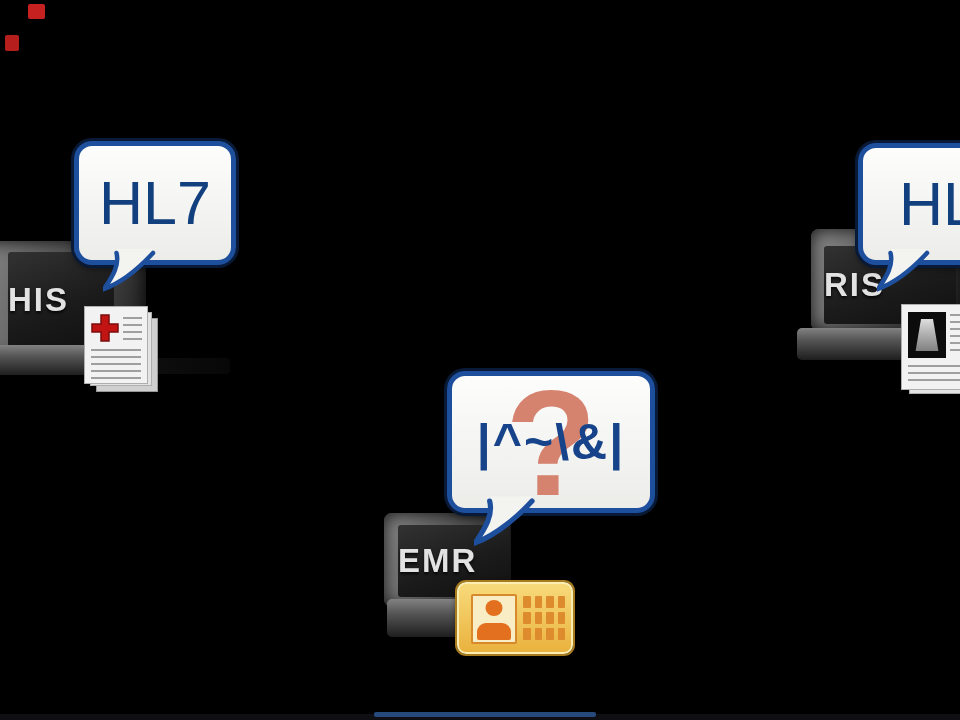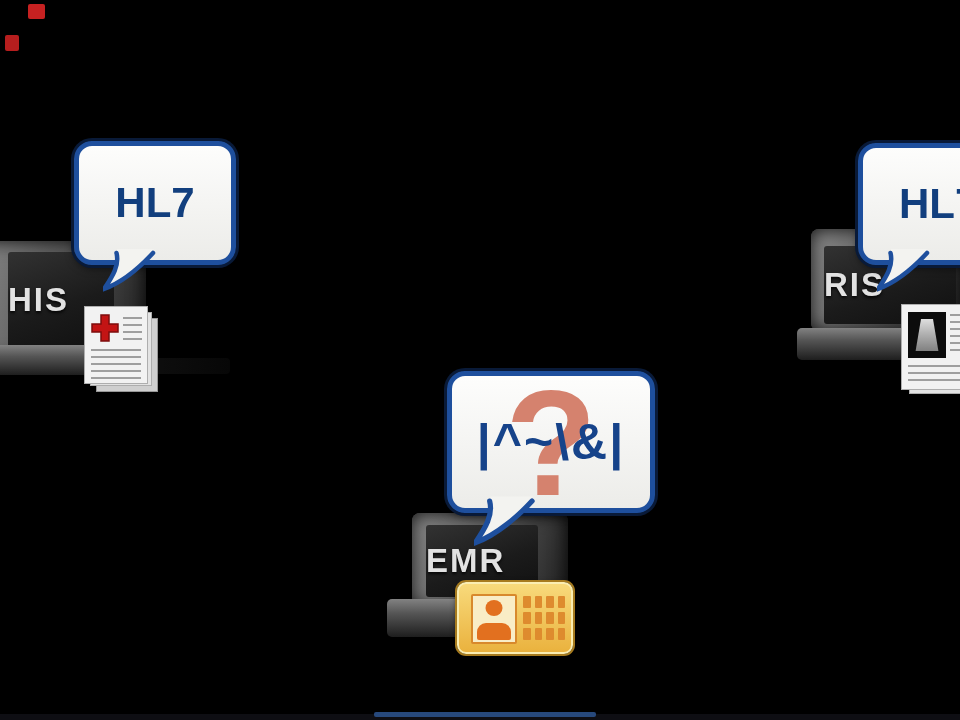--- a/index.html
+++ b/index.html
@@ -17,21 +17,21 @@
   .screen-label{color:#e2e2e2;font-weight:bold;font-size:33px;letter-spacing:2px;
     text-shadow:0 2px 3px rgba(0,0,0,.8);}
   .base{position:absolute;border-radius:5px;z-index:1;
     background:linear-gradient(180deg,#828282 0%,#555 38%,#1e1e1e 100%);}
   .base-shadow{position:absolute;z-index:0;border-radius:4px;
     background:linear-gradient(90deg,#1d1d1d 0%,#070707 100%);}
   .bubble{position:absolute;z-index:4;border:5px solid #1e4f9d;border-radius:18px;
     background:linear-gradient(180deg,#fdfdfc 0%,#ecece9 100%);
     box-shadow:0 0 0 3px #091a38,0 3px 8px rgba(0,0,0,.6);
     display:flex;align-items:center;justify-content:center;}
-  .bubble-text{color:#123f7e;font-weight:bold;font-size:42px;white-space:nowrap;}
+  .bubble-text{color:#123f7e;font-weight:normal;font-size:61px;white-space:nowrap;}
   .tail{position:absolute;z-index:5;}
   .doc{position:absolute;z-index:3;}
   .page{position:absolute;border:1px solid #aeaeae;background:#f2f2f2;}
   .page.b1{background:#e3e3e3;}
   .page.b2{background:#cfcfcf;border-color:#979797;}
   .doc-lines{position:absolute;
     background:repeating-linear-gradient(to bottom,#9f9f9f 0,#9f9f9f 2px,transparent 2px,transparent 7px);}
   
   .qmark{position:absolute;inset:0;display:flex;align-items:flex-start;justify-content:center;
     z-index:1;color:#d5826e;font-weight:bold;font-size:150px;line-height:.82;padding-top:6px;}
@@ -118,21 +118,21 @@
   </div>
 
   <div class="bubble" style="left:858px;top:143px;width:175px;height:112px;justify-content:flex-start;">
     <span class="bubble-text" style="padding-left:36px;">HL7</span>
   </div>
   <svg class="tail" style="left:877px;top:249px;" width="62" height="44" viewBox="0 0 62 44">
     <path d="M14 0 C 17 14 10 27 1 40 C 20 33 39 16 51 0 Z" fill="#f3f3f0"></path>
     <path d="M13.5 4 C 16.5 16 10 27 1 40 C 20 33 39 16 50 4" fill="none" stroke="#1e4f9d" stroke-width="4.5" stroke-linecap="round"></path>
   </svg>
 
-  <div class="monitor" style="left:412px;top:513px;width:156px;height:94px;">
+  <div class="monitor" style="left:384px;top:513px;width:127px;height:94px;">
     <div class="screen" style="left:14px;top:12px;width:112px;height:72px;">
       <span class="screen-label">EMR</span>
     </div>
   </div>
   <div class="base" style="left:387px;top:599px;width:154px;height:38px;"></div>
 
   <div class="bubble" style="left:447px;top:371px;width:198px;height:132px;">
     <div class="qmark">?</div>
     <div class="code">|^~\&amp;|</div>
   </div>

